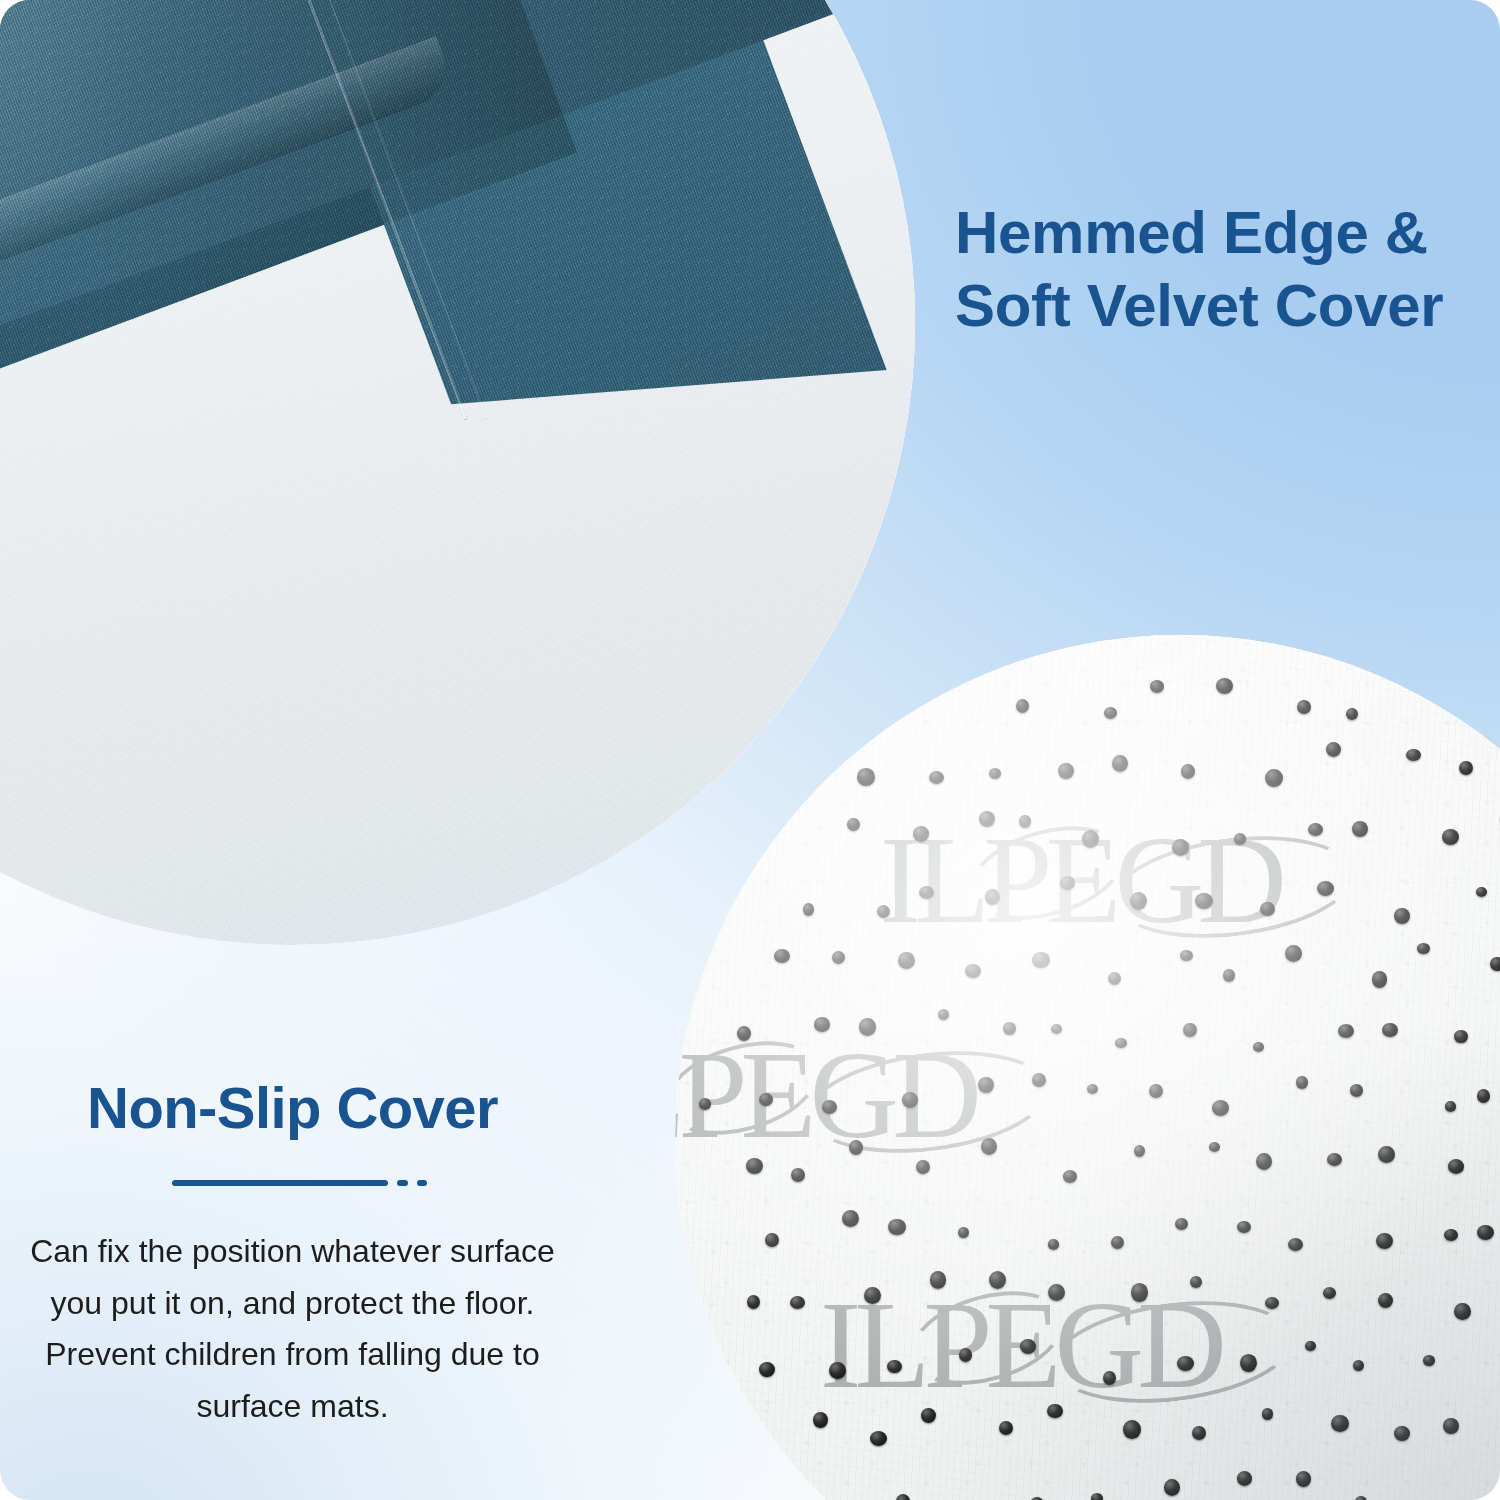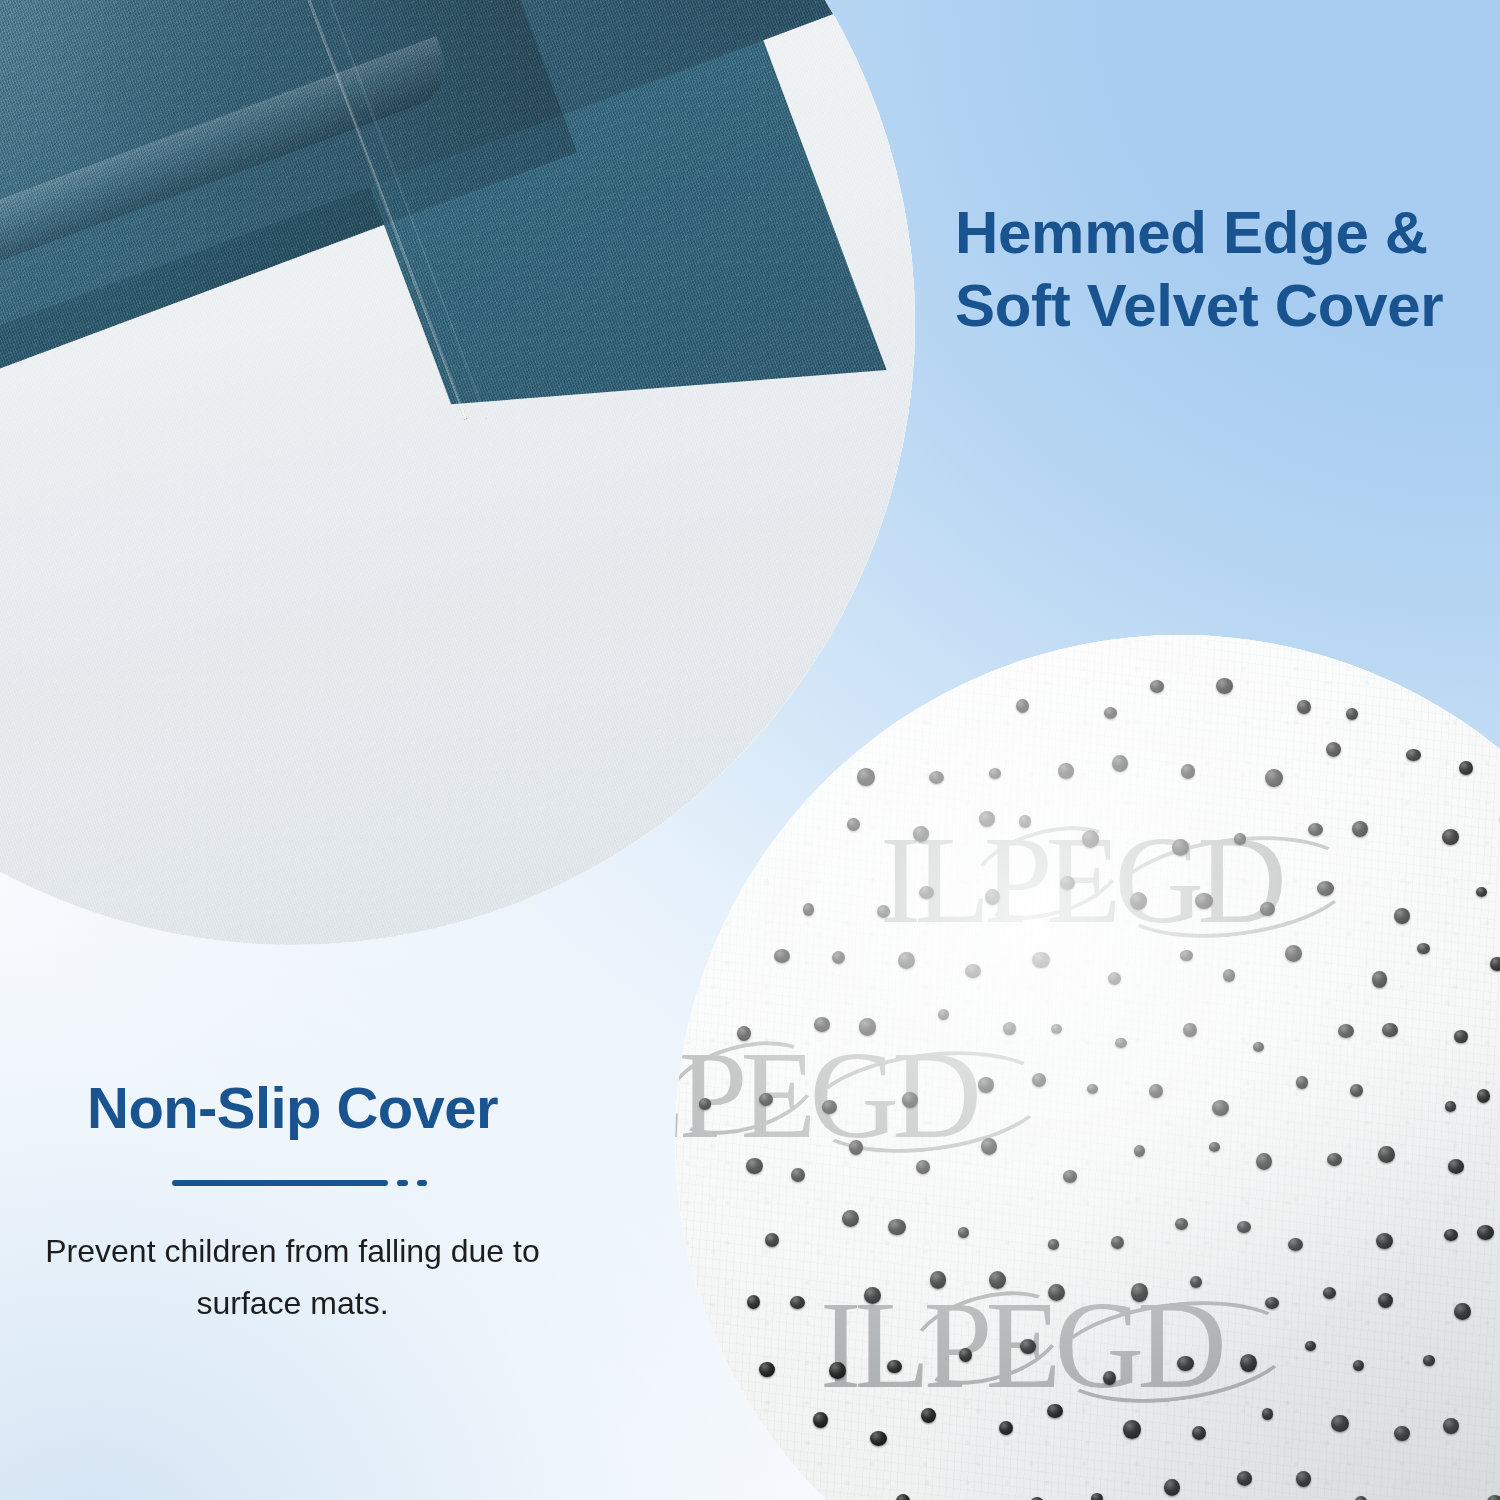--- a/index.html
+++ b/index.html
@@ -3,21 +3,21 @@
 <meta charset="utf-8">
 <style>
   html,body{margin:0;padding:0;}
   body{
     width:1500px;height:1500px;overflow:hidden;
     font-family:"Liberation Sans",sans-serif;
     position:relative;background:#ffffff;
   }
 
   
-  #stage{position:absolute;inset:0;width:1500px;height:1500px;overflow:hidden;}
+  #stage{position:absolute;inset:0;width:1500px;height:1500px;overflow:hidden;border-radius:30px;}
   .bg-base{
     position:absolute;inset:0;
     background:
       radial-gradient(120% 110% at 100% 0%,
         #a8cdf0 0%, #a8cdf0 22%, #b7d6f3 38%,
         #cfe4f7 54%, #e4f0fb 68%, #f2f7fd 80%, #fafcfe 92%, #ffffff 100%);
   }
   .bg-tint{
     position:absolute;inset:0;
     background:radial-gradient(95% 85% at 6% 104%, rgba(197,219,240,.75) 0%, rgba(214,231,246,.42) 34%, rgba(255,255,255,0) 66%);
@@ -379,18 +379,20 @@
   </div>
 
   <div id="feature-block">
     <div id="feature-title">Non-Slip Cover</div>
     <div id="divider-row">
       <span class="div-line"></span>
       <span class="div-dash"></span>
       <span class="div-dash small"></span>
     </div>
     <div id="feature-body">
+      <div>Can fix the position whatever surface</div>
+      <div>you put it on, and protect the floor.</div>
       <div>Prevent children from falling due to</div>
       <div>surface mats.</div>
     </div>
   </div>
 
 </div>
 
 </body></html>

